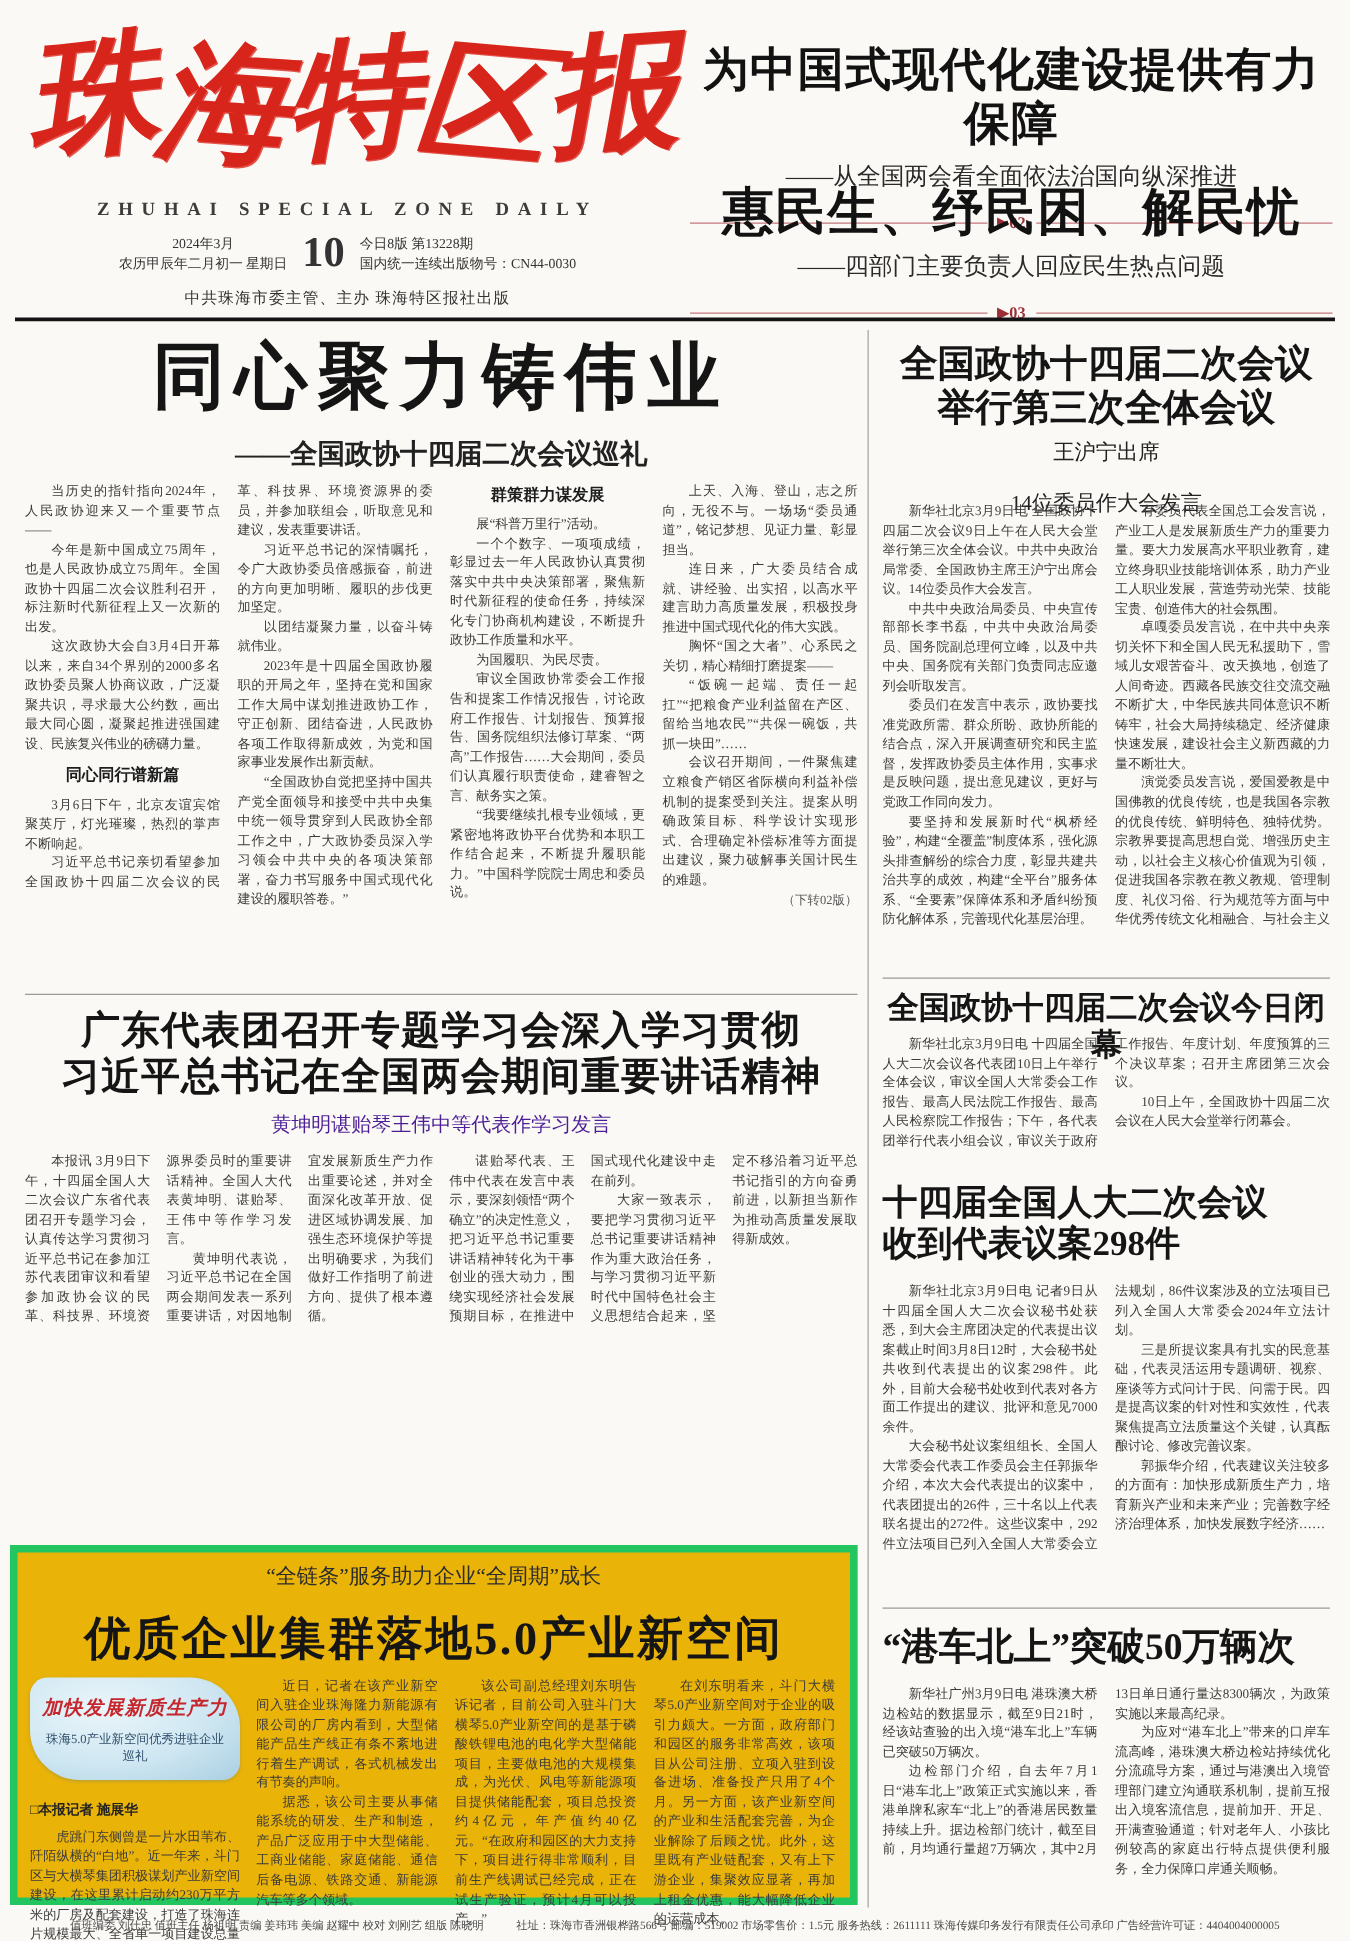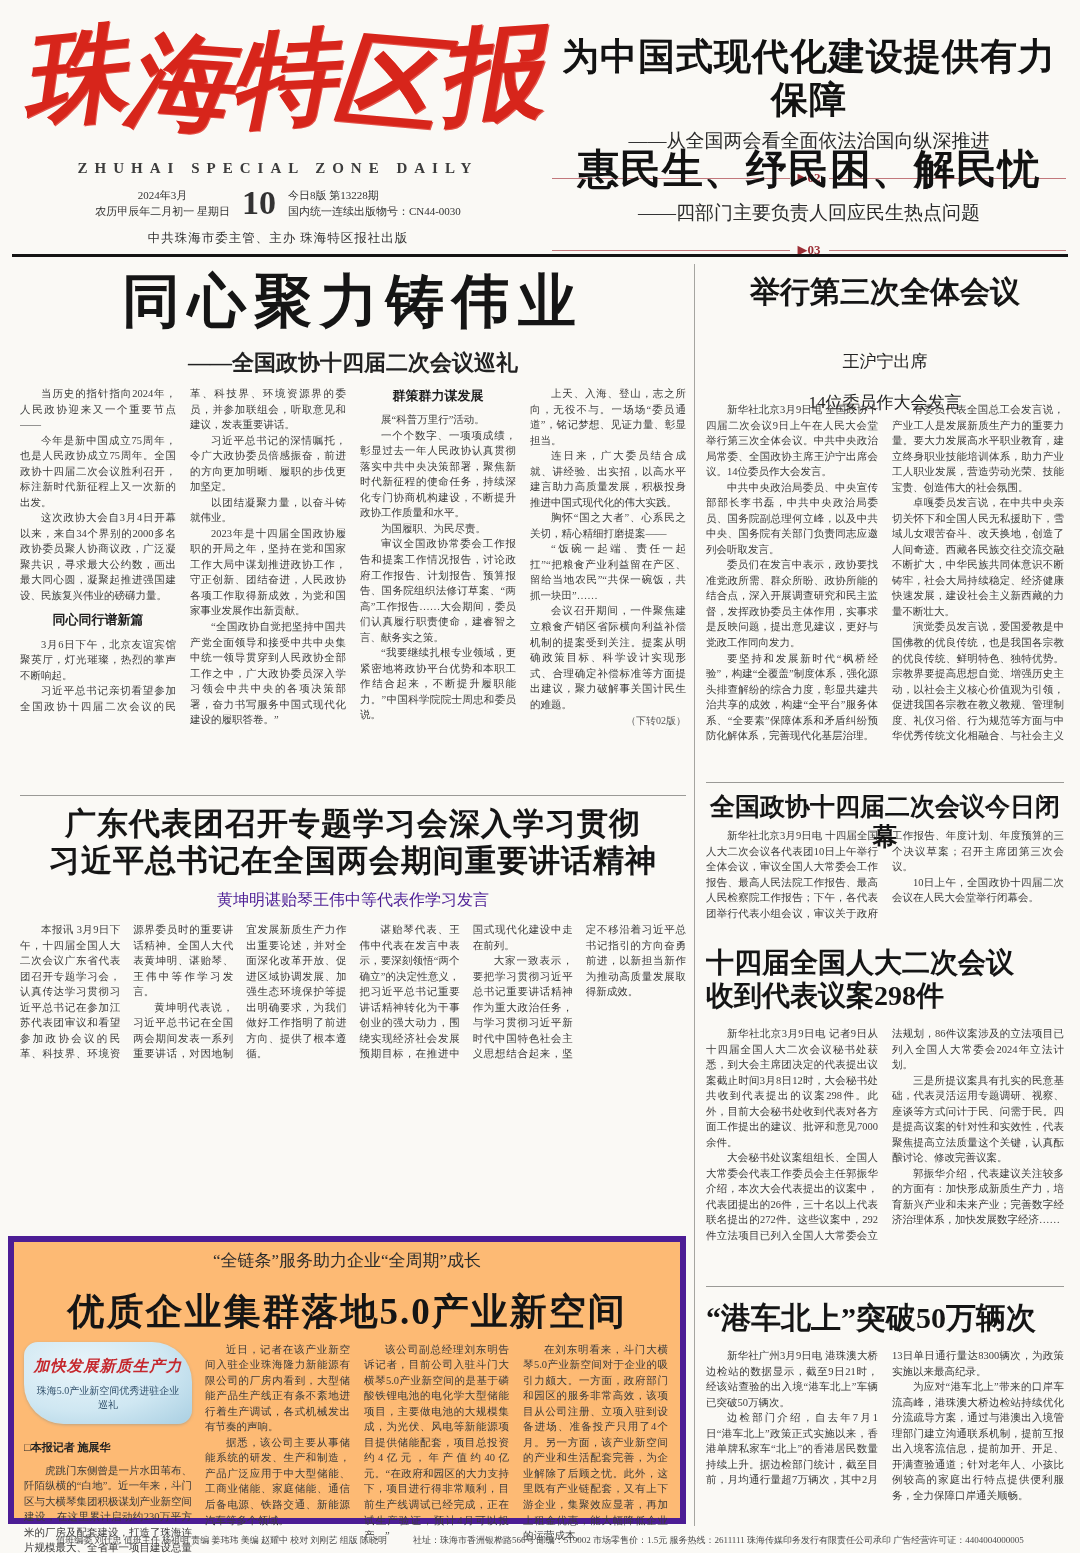--- a/index.html
+++ b/index.html
@@ -49,21 +49,21 @@
   .body-text{font-size:10.5px;line-height:1.48;text-align:justify;color:#3b3b3b;overflow:hidden;}
   .body-text p{margin:0;text-indent:2em;}
   .cols4{column-count:4;column-gap:14px;}
   .cols6{column-count:6;column-gap:13px;}
   .cols2{column-count:2;column-gap:14px;}
   .cols3{column-count:3;column-gap:14px;}
   .crosshead{font-size:13px;font-weight:bold;text-align:center;margin:7px 0;color:#1d1d1d;column-span:none;}
   .jump{text-align:right;font-size:10px;color:#555;margin-top:2px;}
 
   
-  .redbox{border:6px solid #4c1d95;background:#fdba74;box-sizing:border-box;}
+  .redbox{border:6px solid #22c55e;background:#eab308;box-sizing:border-box;}
   .rb-kicker{font-size:17px;color:#2c2c2c;margin-top:7px;}
   .rb-hl{font-size:37px;letter-spacing:2px;margin-top:18px;}
   .rb-content{display:flex;gap:13px;padding:8px 12px 0 10px;}
   .rb-left{width:168px;flex:none;}
   .badge{background:radial-gradient(ellipse at 35% 30%,#eaf5fa 0%,#cfe7f2 55%,#a9cfe2 100%);
          border-radius:14px 40px 14px 40px;padding:14px 8px 12px;text-align:center;box-shadow:0 1px 3px rgba(80,120,150,.35);}
   .badge-l1{color:#c5272d;font-weight:900;font-size:15.5px;font-style:italic;letter-spacing:1px;}
   .badge-l2{color:#31506b;font-size:10px;margin-top:7px;}
   .reporter{font-size:11px;font-weight:bold;color:#222;margin:16px 0 8px;}
 
@@ -189,20 +189,21 @@
             <p>据悉，该公司主要从事储能系统的研发、生产和制造，产品广泛应用于中大型储能、工商业储能、家庭储能、通信后备电源、铁路交通、新能源汽车等多个领域。</p>
             <p>该公司副总经理刘东明告诉记者，目前公司入驻斗门大横琴5.0产业新空间的是基于磷酸铁锂电池的电化学大型储能项目，主要做电池的大规模集成，为光伏、风电等新能源项目提供储能配套，项目总投资约4亿元，年产值约40亿元。“在政府和园区的大力支持下，项目进行得非常顺利，目前生产线调试已经完成，正在试生产验证，预计4月可以投产。”</p>
             <p>在刘东明看来，斗门大横琴5.0产业新空间对于企业的吸引力颇大。一方面，政府部门和园区的服务非常高效，该项目从公司注册、立项入驻到设备进场、准备投产只用了4个月。另一方面，该产业新空间的产业和生活配套完善，为企业解除了后顾之忧。此外，这里既有产业链配套，又有上下游企业，集聚效应显著，再加上租金优惠，能大幅降低企业的运营成本。</p>
           </div>
 
       </div>
     </div>
   </div>
 
   <div class="abs ctr headline r-hl-big" style="left:706px;top:274px;width:358px;">
+    <div>全国政协十四届二次会议</div>
     <div>举行第三次全体会议</div>
   </div>
   <div class="abs ctr r-sub" style="left:706px;top:350px;width:358px;">王沪宁出席</div>
   <div class="abs ctr r-sub" style="left:706px;top:374px;width:358px;margin-top:17px;">14位委员作大会发言</div>
   <div class="abs body-text cols2" style="left:706px;top:402px;width:358px;height:372px;">
     <div>
         <p>新华社北京3月9日电 全国政协十四届二次会议9日上午在人民大会堂举行第三次全体会议。中共中央政治局常委、全国政协主席王沪宁出席会议。14位委员作大会发言。</p>
         <p>中共中央政治局委员、中央宣传部部长李书磊，中共中央政治局委员、国务院副总理何立峰，以及中共中央、国务院有关部门负责同志应邀列会听取发言。</p>
         <p>委员们在发言中表示，政协要找准党政所需、群众所盼、政协所能的结合点，深入开展调查研究和民主监督，发挥政协委员主体作用，实事求是反映问题，提出意见建议，更好与党政工作同向发力。</p>
         <p>要坚持和发展新时代“枫桥经验”，构建“全覆盖”制度体系，强化源头排查解纷的综合力度，彰显共建共治共享的成效，构建“全平台”服务体系、“全要素”保障体系和矛盾纠纷预防化解体系，完善现代化基层治理。</p>

